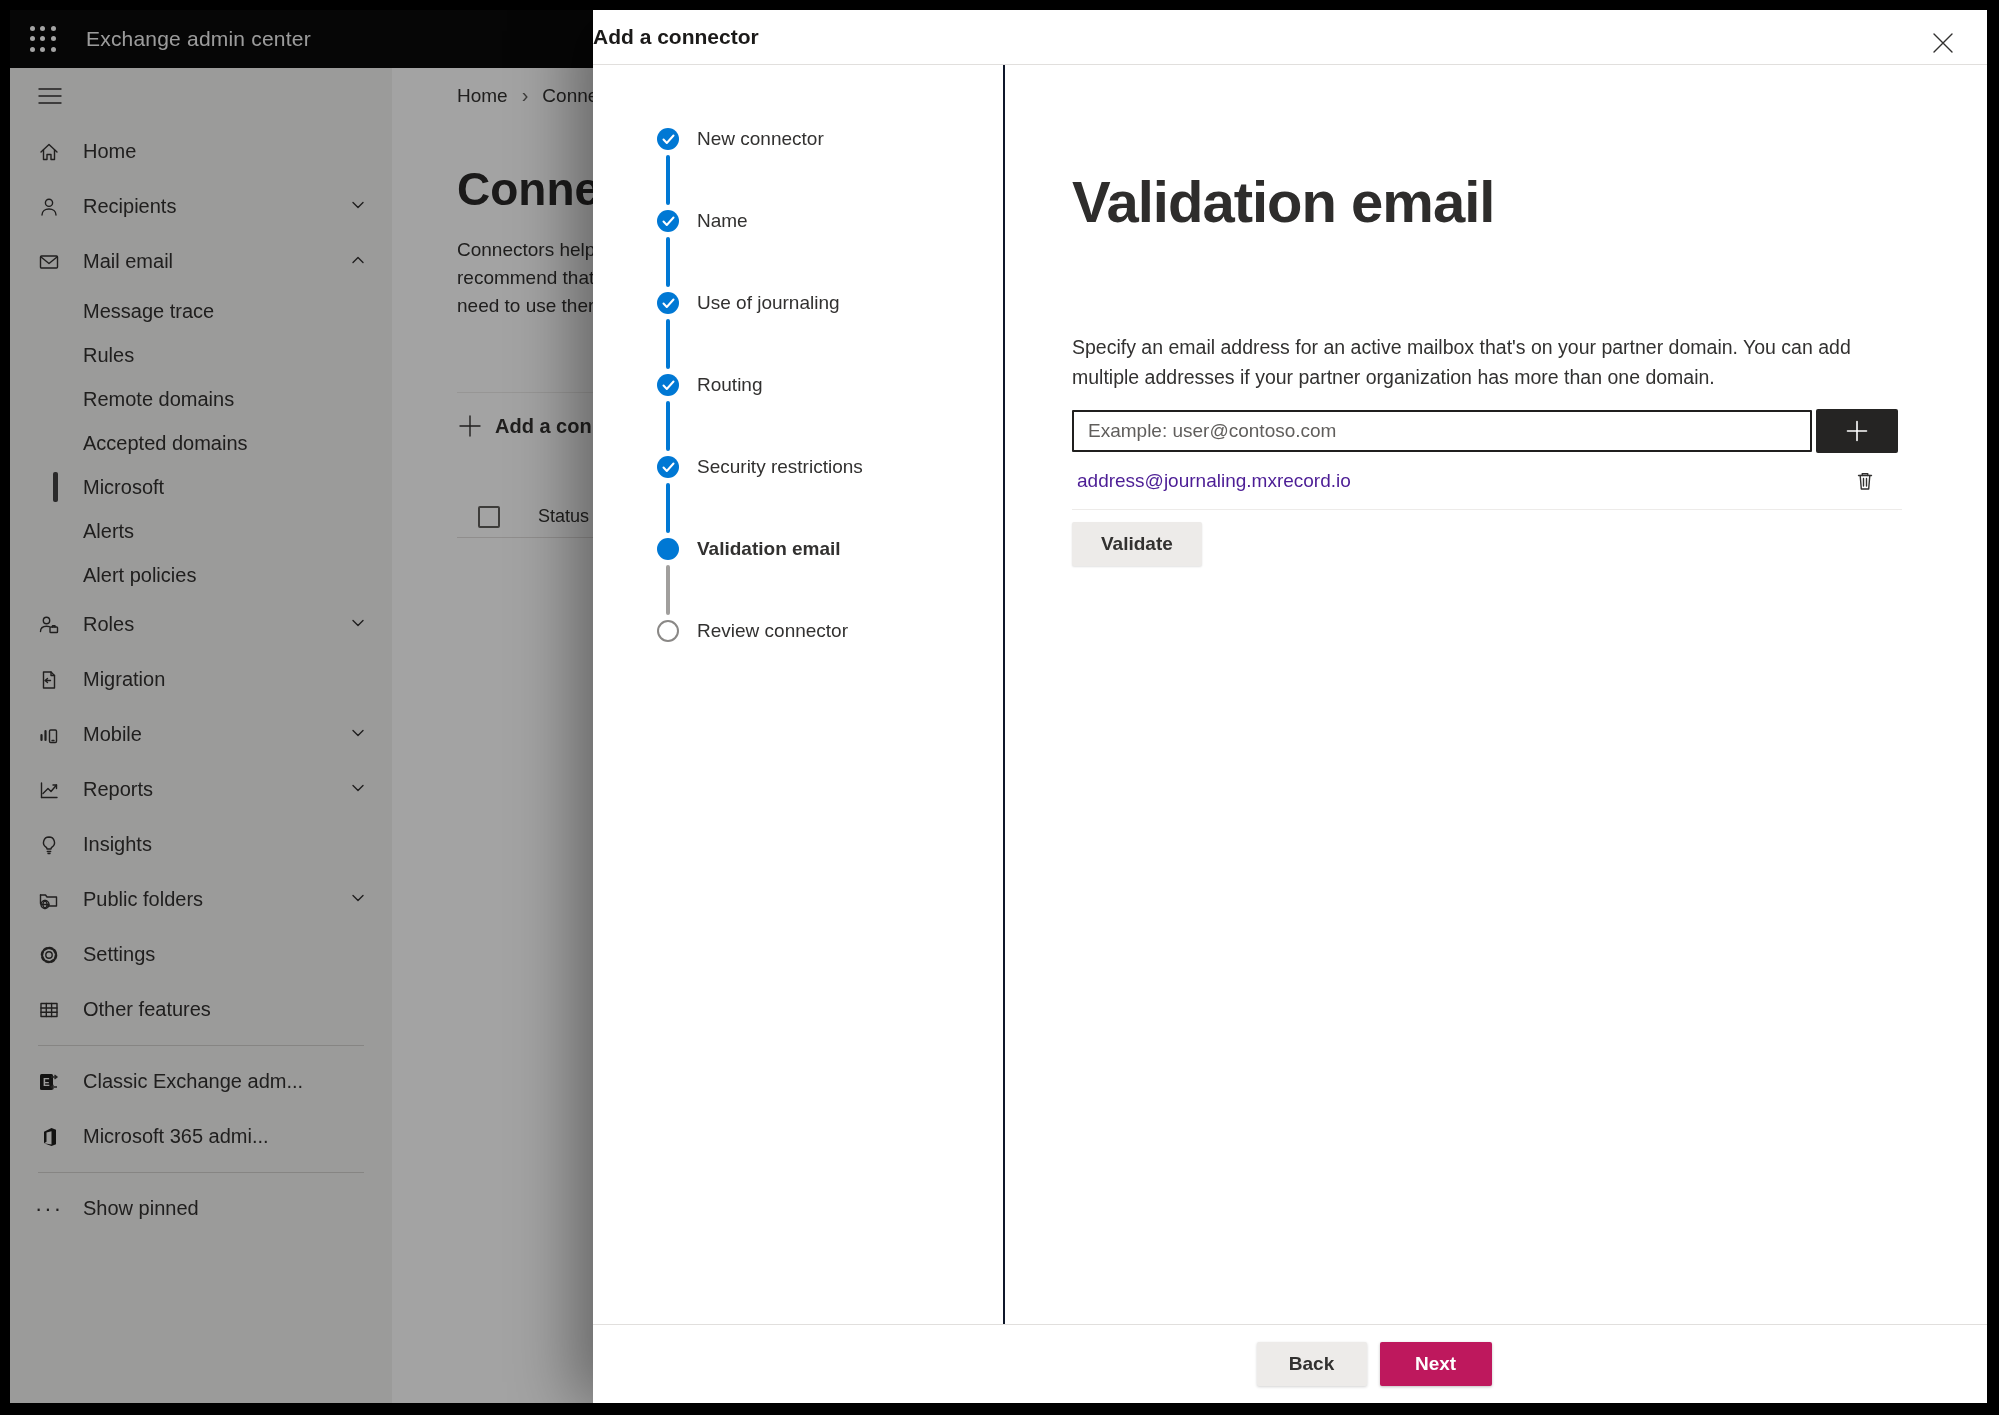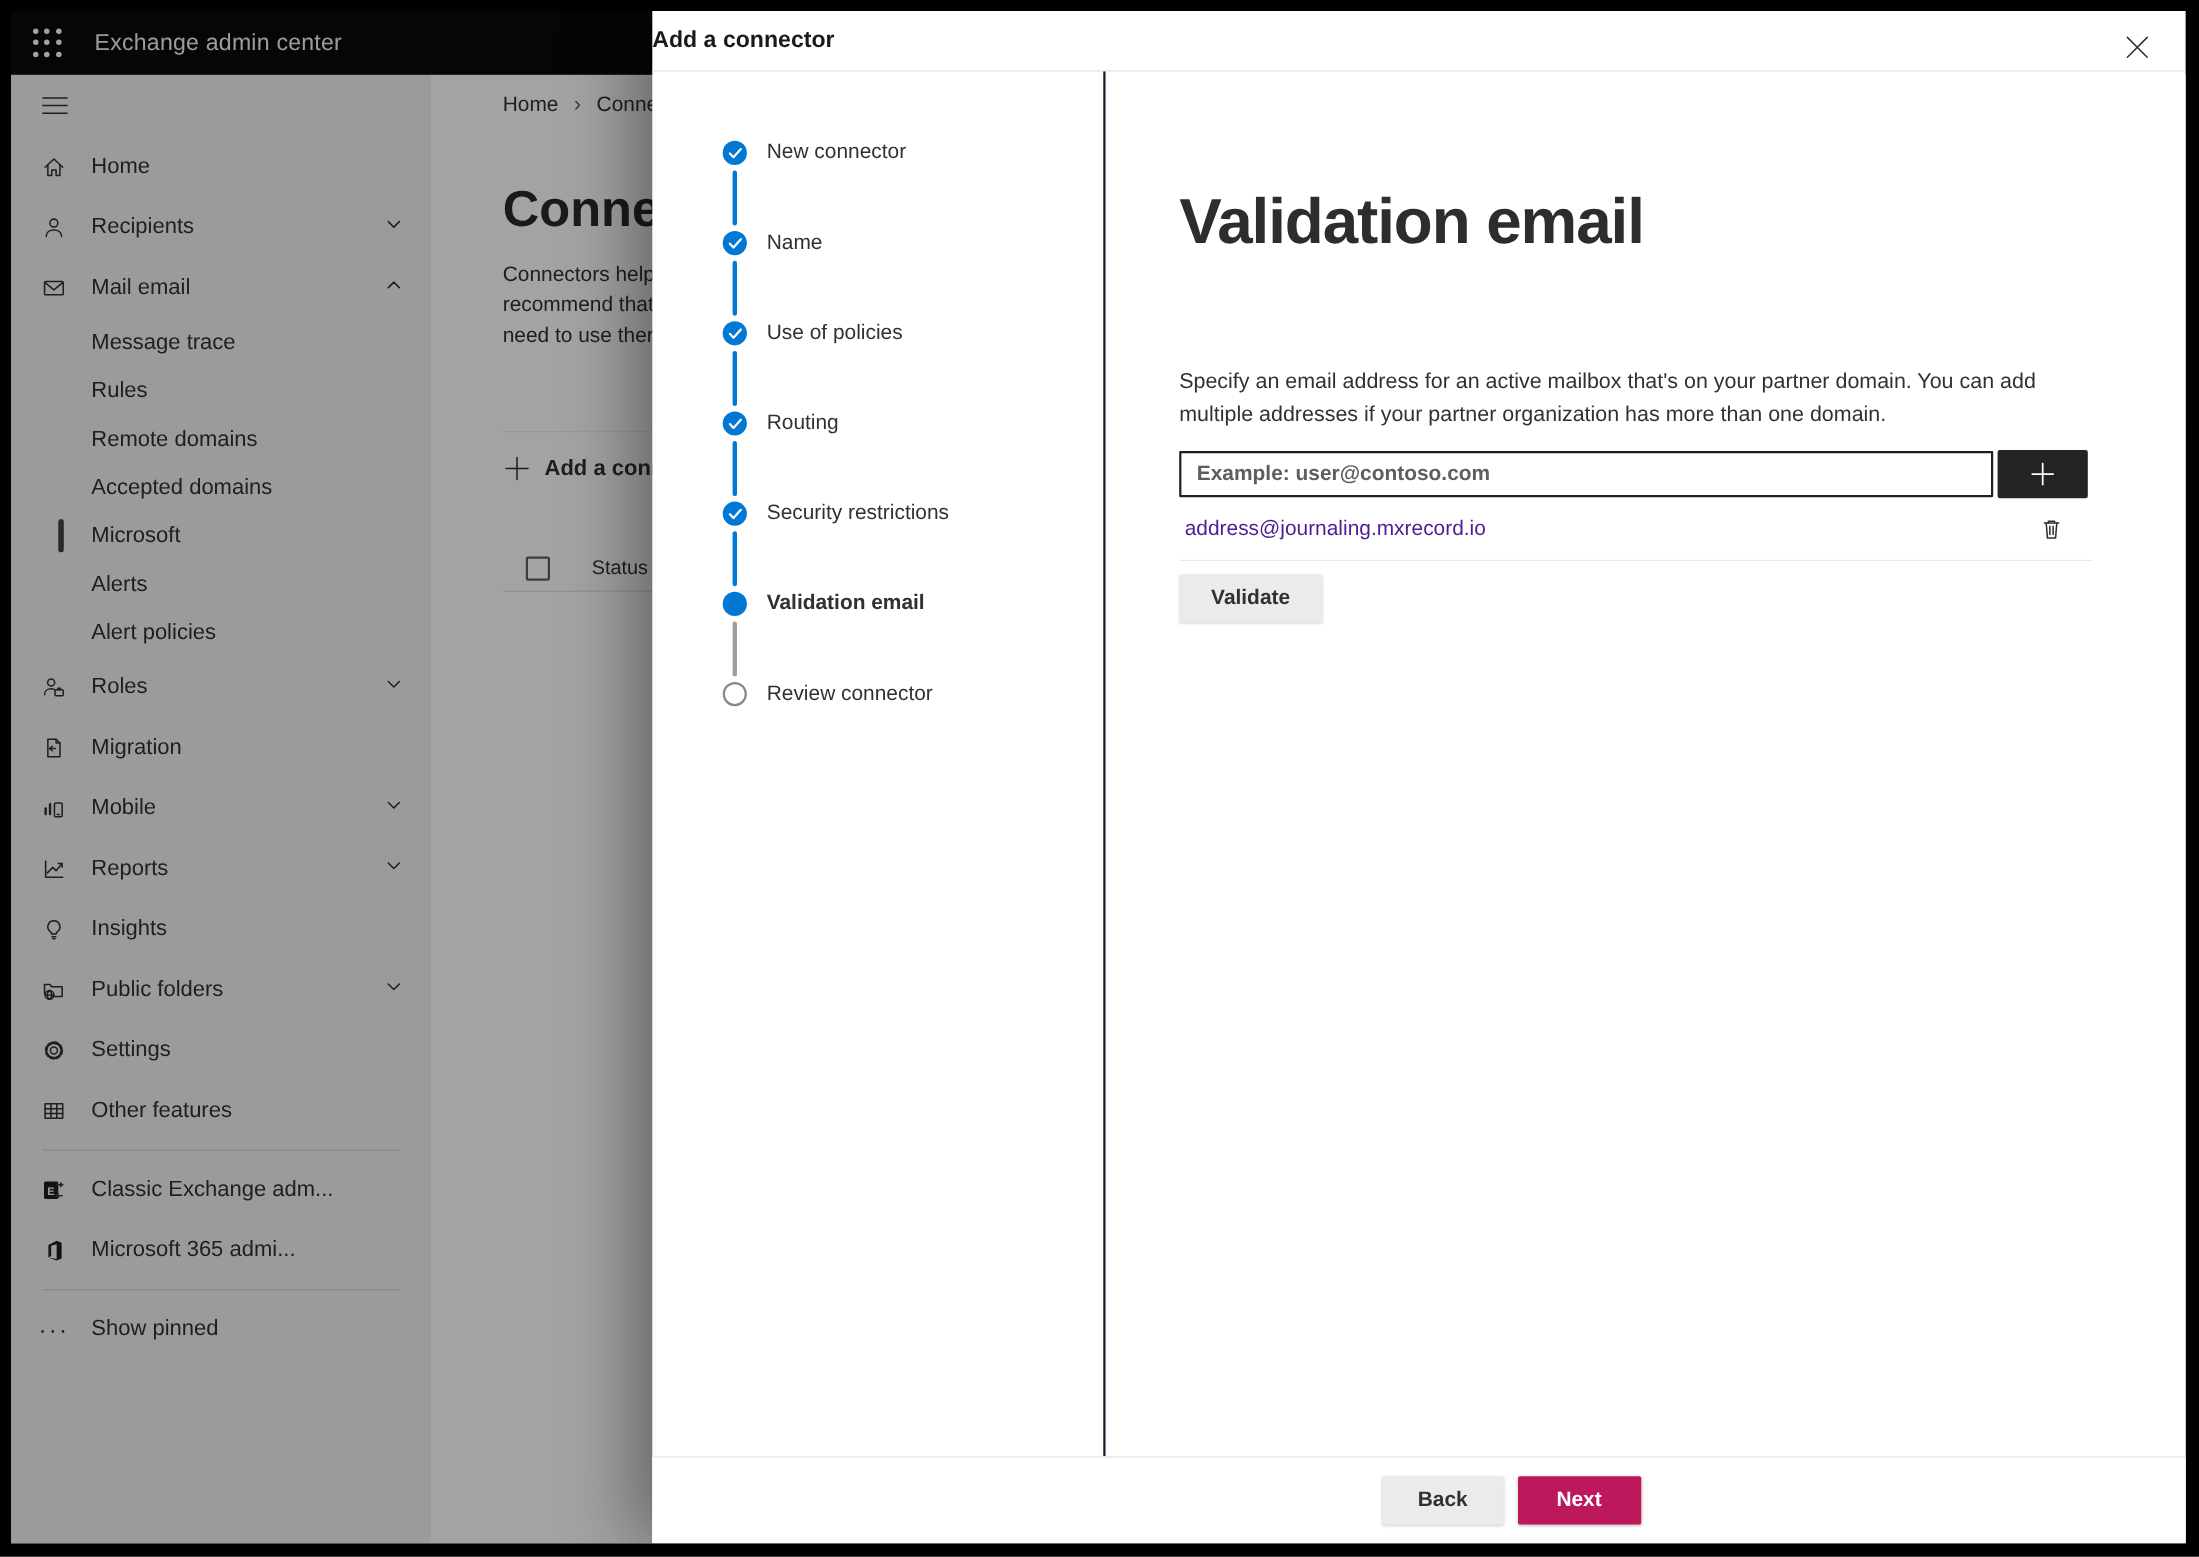--- a/index.html
+++ b/index.html
@@ -64,21 +64,21 @@
   .step-label { margin-left:18px; font-size:19px; color:#323130; white-space:nowrap; }
   .step.current .step-label { font-weight:700; }
   .step-line { position:absolute; left:73px; width:4px; height:50px; border-radius:2px; }
   .step-line.blue { background:#0078d4; }
   .step-line.gray { background:#a19f9d; }
 
   
   .vtitle { position:absolute; top:103px; left:67px; font-size:58px; font-weight:700; color:#2e2d2c; letter-spacing:-1px; }
   .vpara { position:absolute; top:267px; left:67px; width:845px; font-size:19.5px; line-height:30px; color:#323130; }
   .input-row { position:absolute; top:345px; left:67px; display:flex; align-items:flex-start; }
-  .email-input { width:740px; height:42px; border:2px solid #201f1e; border-radius:1px; padding:0 14px; font-size:19px; color:#323130; font-family:"Liberation Sans", sans-serif; outline:none; background:#fff;font-weight:bold; }
+  .email-input { width:740px; height:42px; border:2px solid #201f1e; border-radius:1px; padding:0 14px; font-size:19px; color:#323130; font-family:"Liberation Sans", sans-serif; outline:none; background:#fff; }
   .email-input::placeholder { color:#605e5c; }
   .add-email-btn { width:82px; height:44px; margin-left:4px; margin-top:-1px; background:#252423; border:none; border-radius:2px; cursor:pointer; display:flex; align-items:center; justify-content:center; }
   .address-row { position:absolute; top:387px; left:67px; width:830px; height:58px; border-bottom:1px solid #edebe9; display:flex; align-items:center; }
   .address-text { margin-left:5px; font-size:19px; color:#4c1d95; }
   .trash-btn { margin-left:auto; margin-right:20px; background:none; border:none; cursor:pointer; width:34px; height:34px; display:flex; align-items:center; justify-content:center; }
   .validate-btn { position:absolute; top:457px; left:67px; height:44px; padding:0 29px; background:#edebe9; border:none; border-radius:2px; font-size:19px; font-weight:700; color:#323130; font-family:"Liberation Sans", sans-serif; cursor:pointer; box-shadow:0 1px 2px rgba(0,0,0,0.12); }
 
   
   .modal-footer { position:absolute; bottom:0; left:0; right:0; height:79px; border-top:1px solid #e1dfdd; display:flex; align-items:center; justify-content:center; gap:13px; padding-left:168px; background:#fff; }
   .back-btn { width:110px; height:44px; background:#edebe9; border:none; border-radius:2px; font-size:19px; font-weight:700; color:#323130; font-family:"Liberation Sans", sans-serif; cursor:pointer; box-shadow:0 1px 3px rgba(0,0,0,0.18); }
@@ -354,21 +354,21 @@
           <span class="step-label">Name</span>
         </div>
         <div class="step-line blue" style="top:172px"></div>
 
         <div class="step complete" style="top:226px">
           <span class="step-circle">
               <svg width="13" height="11" viewBox="0 0 13 11" fill="none" stroke="#fff" stroke-width="2" stroke-linecap="round" stroke-linejoin="round">
                 <path d="M1.5 5.5 L4.8 9 L11.5 1.5"></path>
               </svg>
             </span>
-          <span class="step-label">Use of policies</span>
+          <span class="step-label">Use of journaling</span>
         </div>
         <div class="step-line blue" style="top:254px"></div>
 
         <div class="step complete" style="top:308px">
           <span class="step-circle">
               <svg width="13" height="11" viewBox="0 0 13 11" fill="none" stroke="#fff" stroke-width="2" stroke-linecap="round" stroke-linejoin="round">
                 <path d="M1.5 5.5 L4.8 9 L11.5 1.5"></path>
               </svg>
             </span>
           <span class="step-label">Routing</span>

